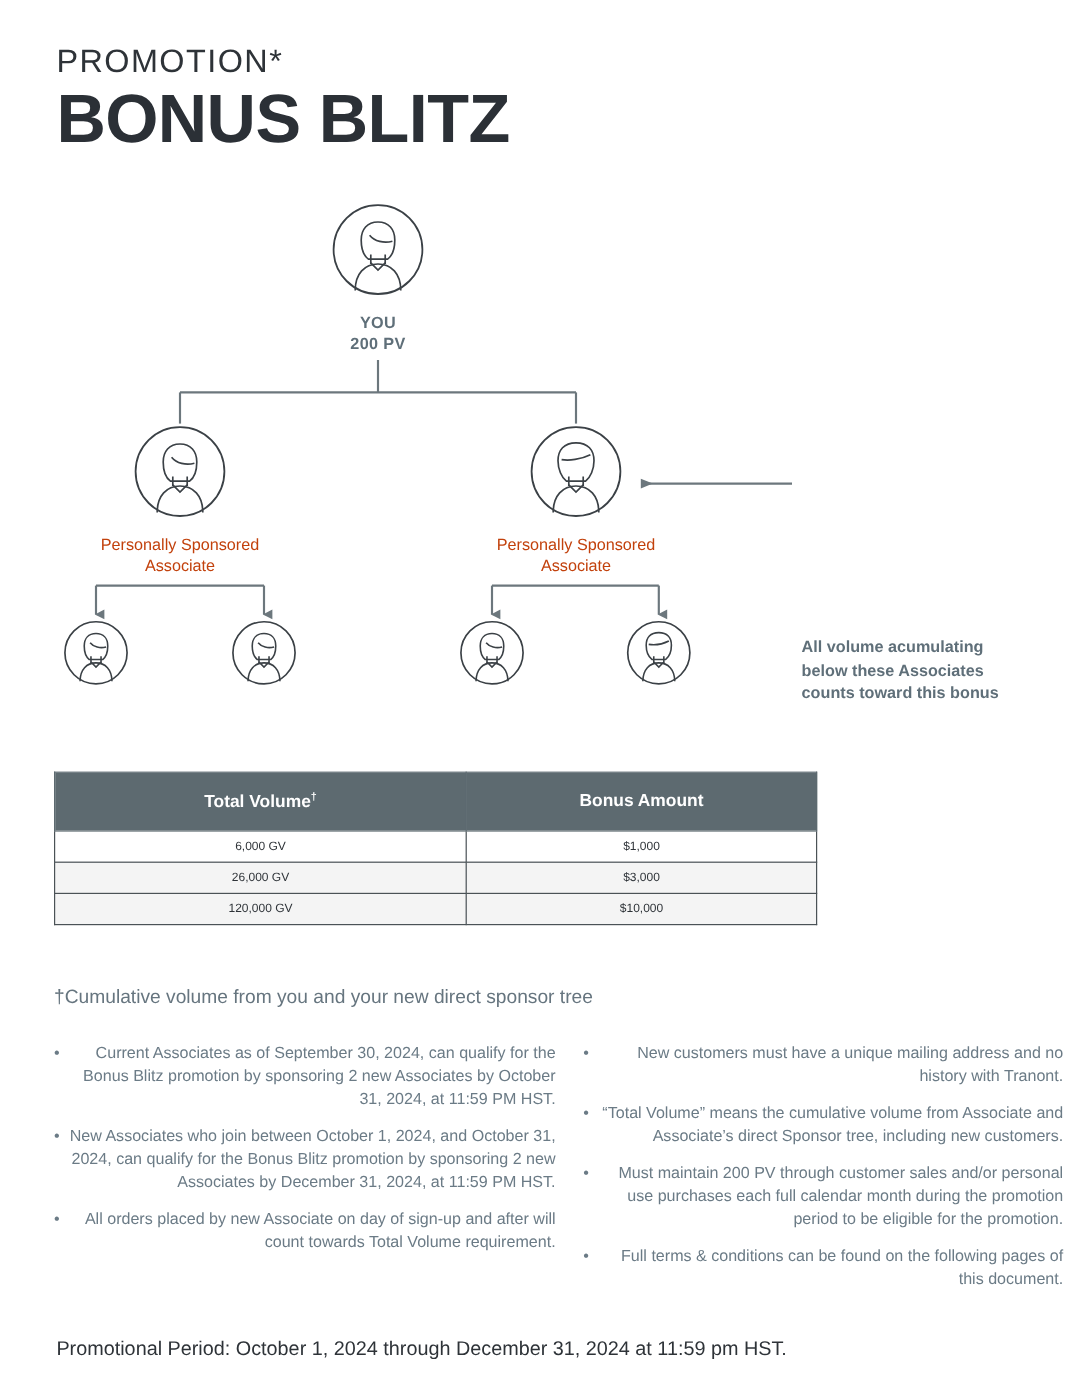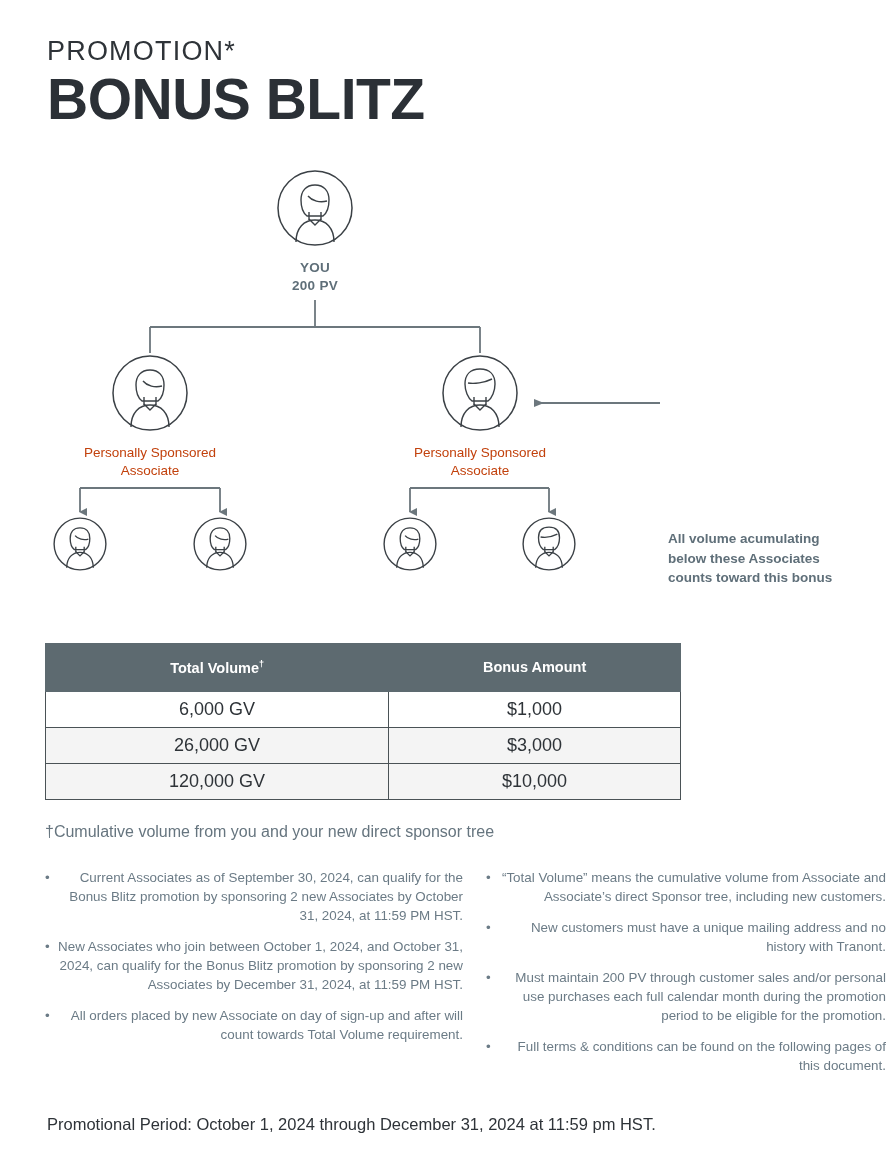--- a/index.html
+++ b/index.html
@@ -72,21 +72,21 @@
   table.bonus th {
     background: #5d6a70;
     color: #ffffff;
     font-size: 14.5px;
     font-weight: bold;
     padding: 15px 6px;
     border: 1px solid #5d6a70;
   }
   table.bonus th + th { border-left: 1px solid #14b8a6; }
   table.bonus td {
-    font-size: 18px;
+    font-size: 10px;
     color: #2e3338;
     text-align: center;
     padding: 7px 6px;
     border: 1px solid #4a5256;
   }
   table.bonus tr.alt td { background: #f4f4f4; }
   sup.dag { font-size: 9px; vertical-align: super; }
 
   .footnote {
     position: absolute;
@@ -281,20 +281,20 @@
 <div class="bullets left">
   <ul>
     <li>Current Associates as of September 30, 2024, can qualify for the Bonus Blitz promotion by sponsoring 2 new Associates by October 31, 2024, at 11:59 PM HST.</li>
     <li>New Associates who join between October 1, 2024, and October 31, 2024, can qualify for the Bonus Blitz promotion by sponsoring 2 new Associates by December 31, 2024, at 11:59 PM HST.</li>
     <li>All orders placed by new Associate on day of sign-up and after will count towards Total Volume requirement.</li>
   </ul>
 </div>
 
 <div class="bullets right">
   <ul>
+    <li>New customers must have a unique mailing address and no history with Tranont.</li>
     <li>“Total Volume” means the cumulative volume from Associate and Associate’s direct Sponsor tree, including new customers.</li>
-    <li>New customers must have a unique mailing address and no history with Tranont.</li>
     <li>Must maintain 200 PV through customer sales and/or personal use purchases each full calendar month during the promotion period to be eligible for the promotion.</li>
     <li>Full terms &amp; conditions can be found on the following pages of this document.</li>
   </ul>
 </div>
 
 <div class="footer">Promotional Period: October 1, 2024 through December 31, 2024 at 11:59 pm HST.</div>
 
 </body></html>

